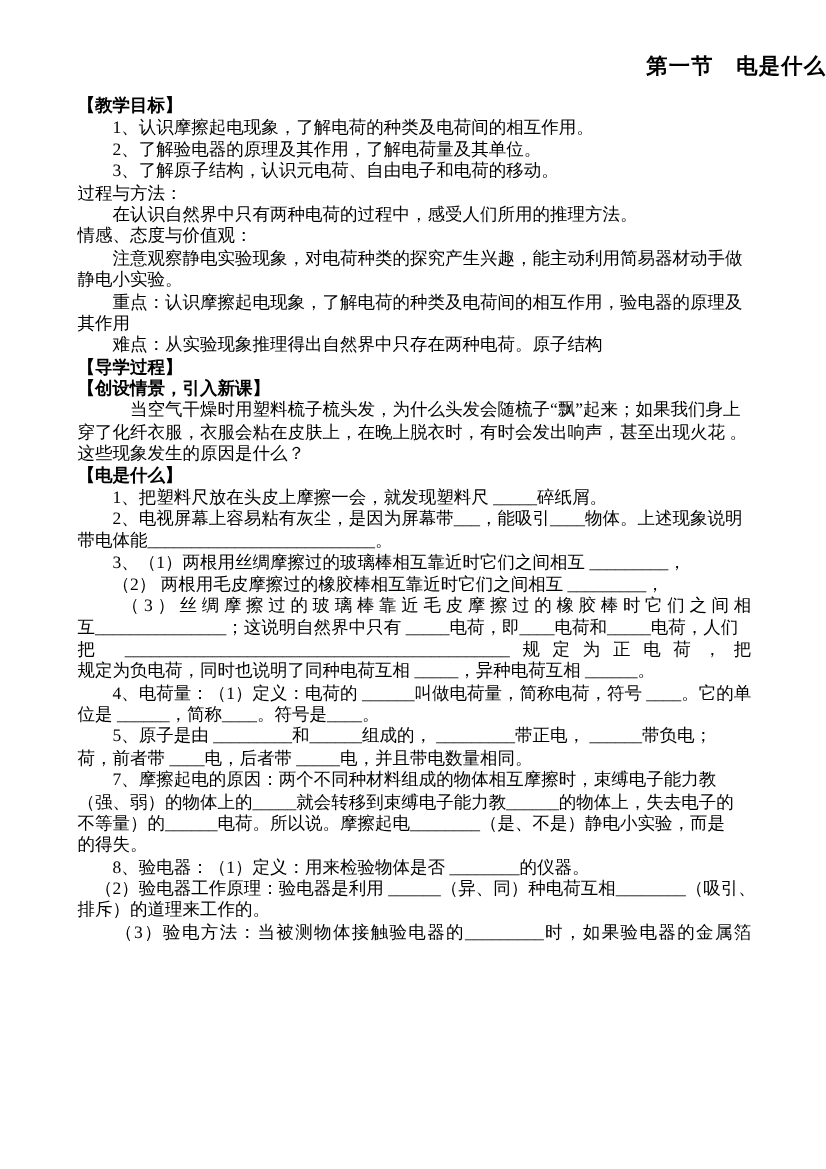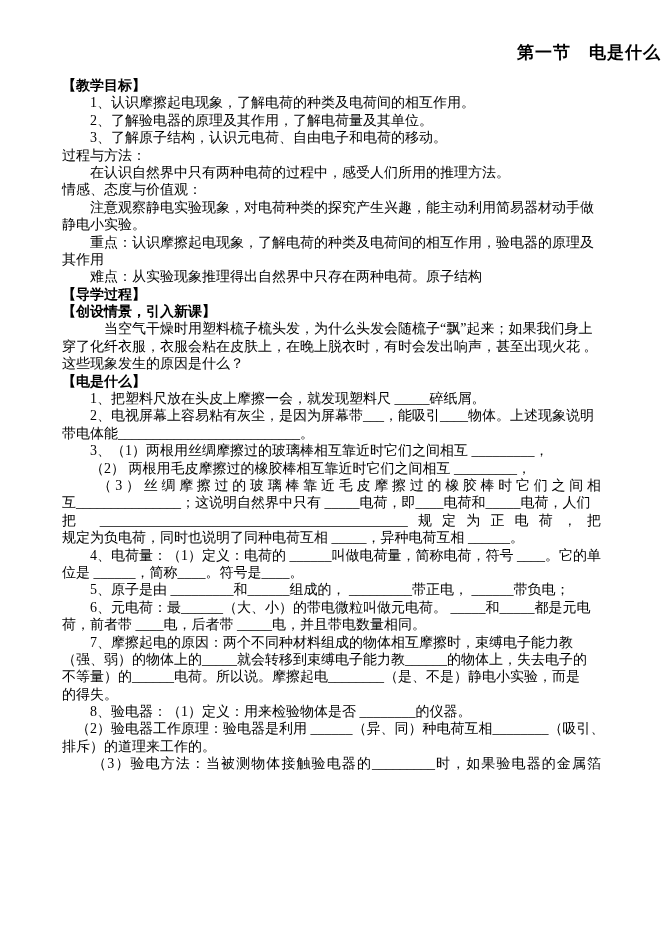--- a/index.html
+++ b/index.html
@@ -82,21 +82,20 @@
     <div class="ln">带电体能__________________________。</div>
     <div class="ln">　　3、（1）两根用丝绸摩擦过的玻璃棒相互靠近时它们之间相互 _________，</div>
     <div class="ln">　　（2） 两根用毛皮摩擦过的橡胶棒相互靠近时它们之间相互 _________，</div>
     <div class="ln j">　　（3）丝绸摩擦过的玻璃棒靠近毛皮摩擦过的橡胶棒时它们之间相</div>
     <div class="ln">互_______________；这说明自然界中只有 _____电荷，即____电荷和_____电荷，人们</div>
     <div class="ln j">把 ____________________________________________规定为正电荷，把</div>
     <div class="ln">规定为负电荷，同时也说明了同种电荷互相 _____，异种电荷互相 ______。</div>
     <div class="ln">　　4、电荷量：（1）定义：电荷的 ______叫做电荷量，简称电荷，符号 ____。它的单</div>
     <div class="ln">位是 ______，简称____。符号是____。</div>
     <div class="ln">　　5、原子是由 _________和______组成的， _________带正电， ______带负电；</div>
-    <div class="ln">　　6、元电荷：最______（大、小）的带电微粒叫做元电荷。 _____和_____都是元电</div>
     <div class="ln">荷，前者带 ____电，后者带 _____电，并且带电数量相同。</div>
     <div class="ln">　　7、摩擦起电的原因：两个不同种材料组成的物体相互摩擦时，束缚电子能力教</div>
     <div class="ln">（强、弱）的物体上的_____就会转移到束缚电子能力教______的物体上，失去电子的</div>
     <div class="ln">不等量）的______电荷。所以说。摩擦起电________（是、不是）静电小实验，而是</div>
     <div class="ln">的得失。</div>
     <div class="ln">　　8、验电器：（1）定义：用来检验物体是否 ________的仪器。</div>
     <div class="ln">　（2）验电器工作原理：验电器是利用 ______（异、同）种电荷互相________（吸引、</div>
     <div class="ln">排斥）的道理来工作的。</div>
     <div class="ln j">　　（3）验电方法：当被测物体接触验电器的_________时，如果验电器的金属箔</div>
   </div>

